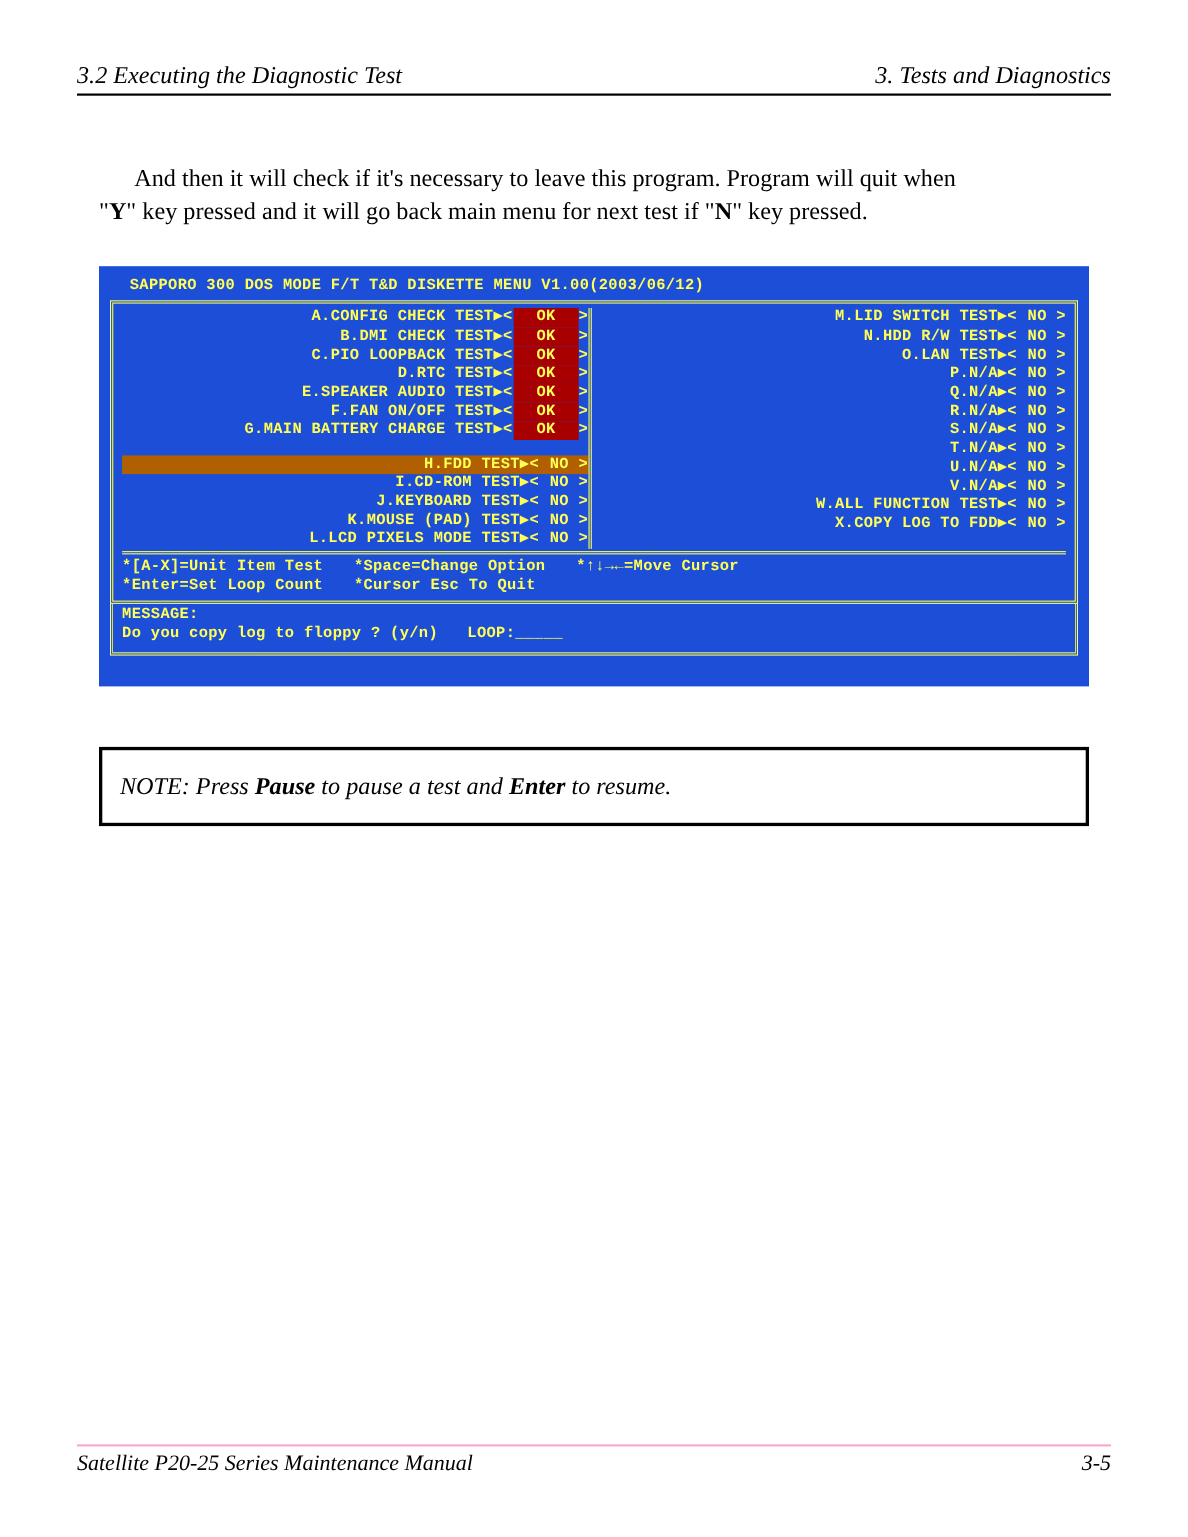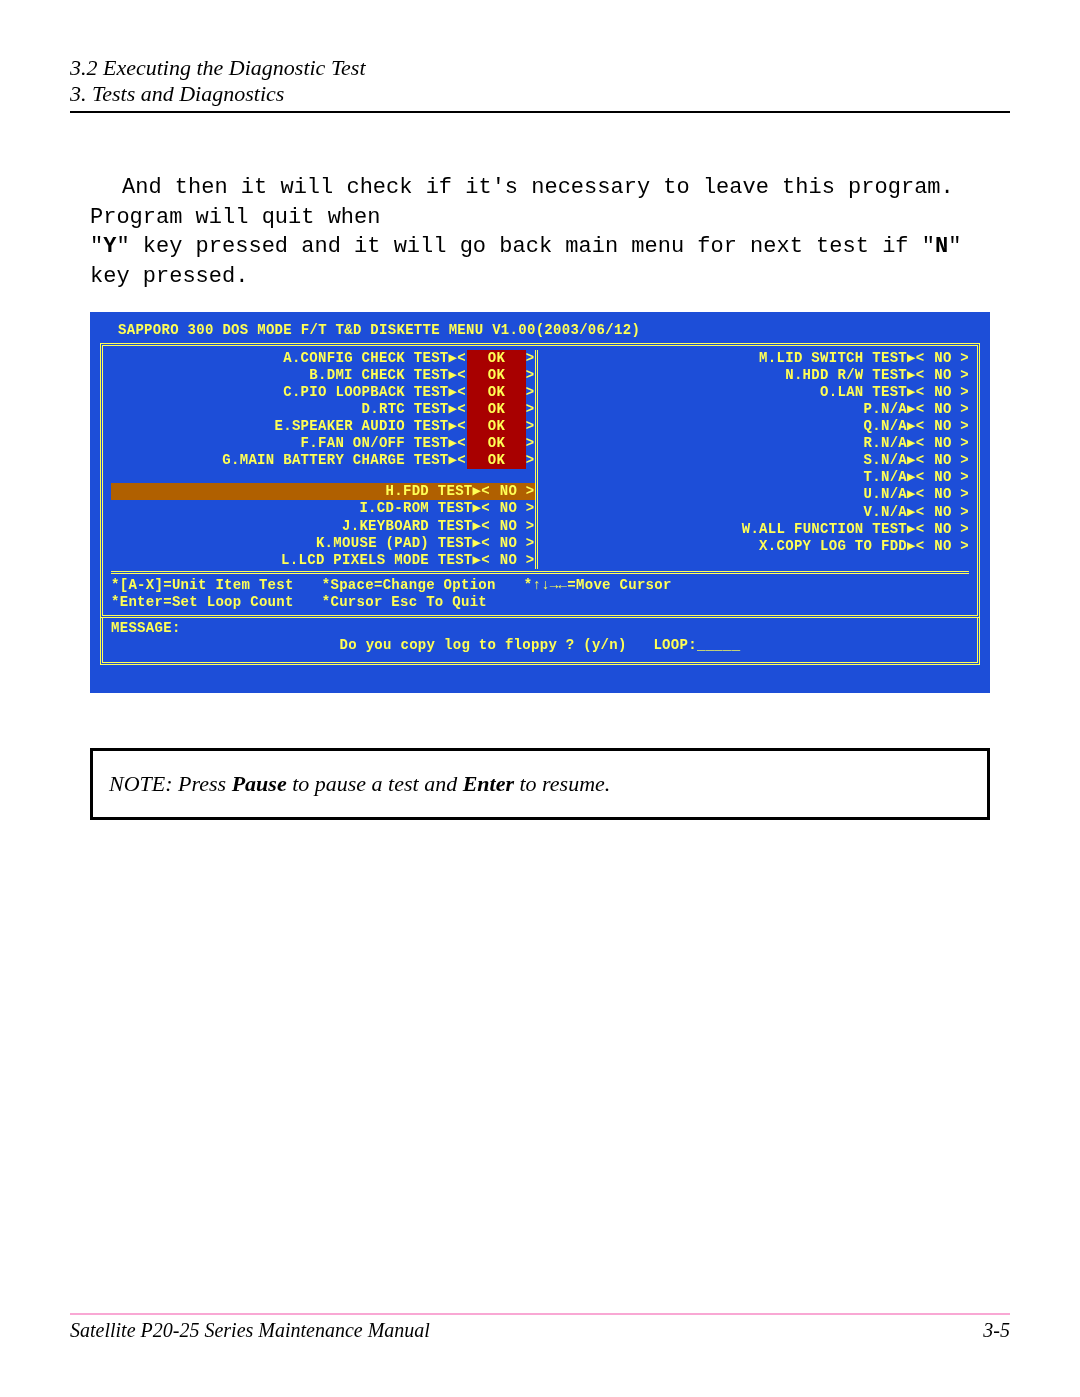--- a/index.html
+++ b/index.html
@@ -15,30 +15,28 @@
     padding: 55px 70px 0 70px;
   }
   .header-row {
     display: flex;
     justify-content: space-between;
     font-style: italic;
     font-size: 22px;
     border-bottom: 2px solid #000;
     padding-bottom: 4px;
     margin-bottom: 60px;
-    flex-direction: column;
   }
   .body-indent {
     padding: 0 20px;
   }
   .body-text {
     font-size: 22px;
     line-height: 1.35;
-    margin-bottom: 20px;
-    font-family: Liberation Mono, monospace;
+    margin-bottom: 36px;
   }
   .body-text .first-indent {
     display: inline-block;
     text-indent: 32px;
   }
   .bold { font-weight: bold; }
 
   .dos-box {
     background: #1d4ed8;
     color: #ffff55;
@@ -72,21 +70,21 @@
     border-top: 3px double #ffff55;
     margin-top: 2px; padding-top: 3px;
     display: flex; flex-wrap: wrap;
   }
   .help span { margin-right: 28px; white-space: pre; }
   .msgbox {
     border: 3px double #ffff55;
     border-top: none;
     padding: 2px 8px 8px 8px;
   }
-  .msgline { text-align: center; }
+  .msgline { text-align: left; }
   .msgline .loop { color: #ffff55; margin-left: 18px; }
 
   .note-box {
     border: 3px solid #000;
     padding: 20px 16px;
     font-size: 22px;
     margin: 10px 0 0 0;
   }
   .note-box .italic { font-style: italic; }
 

